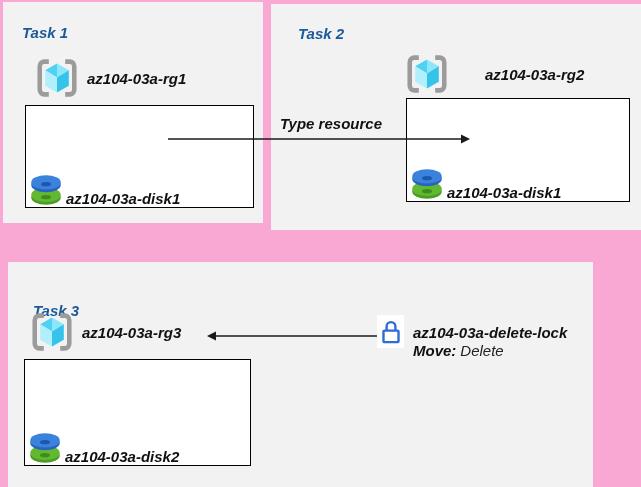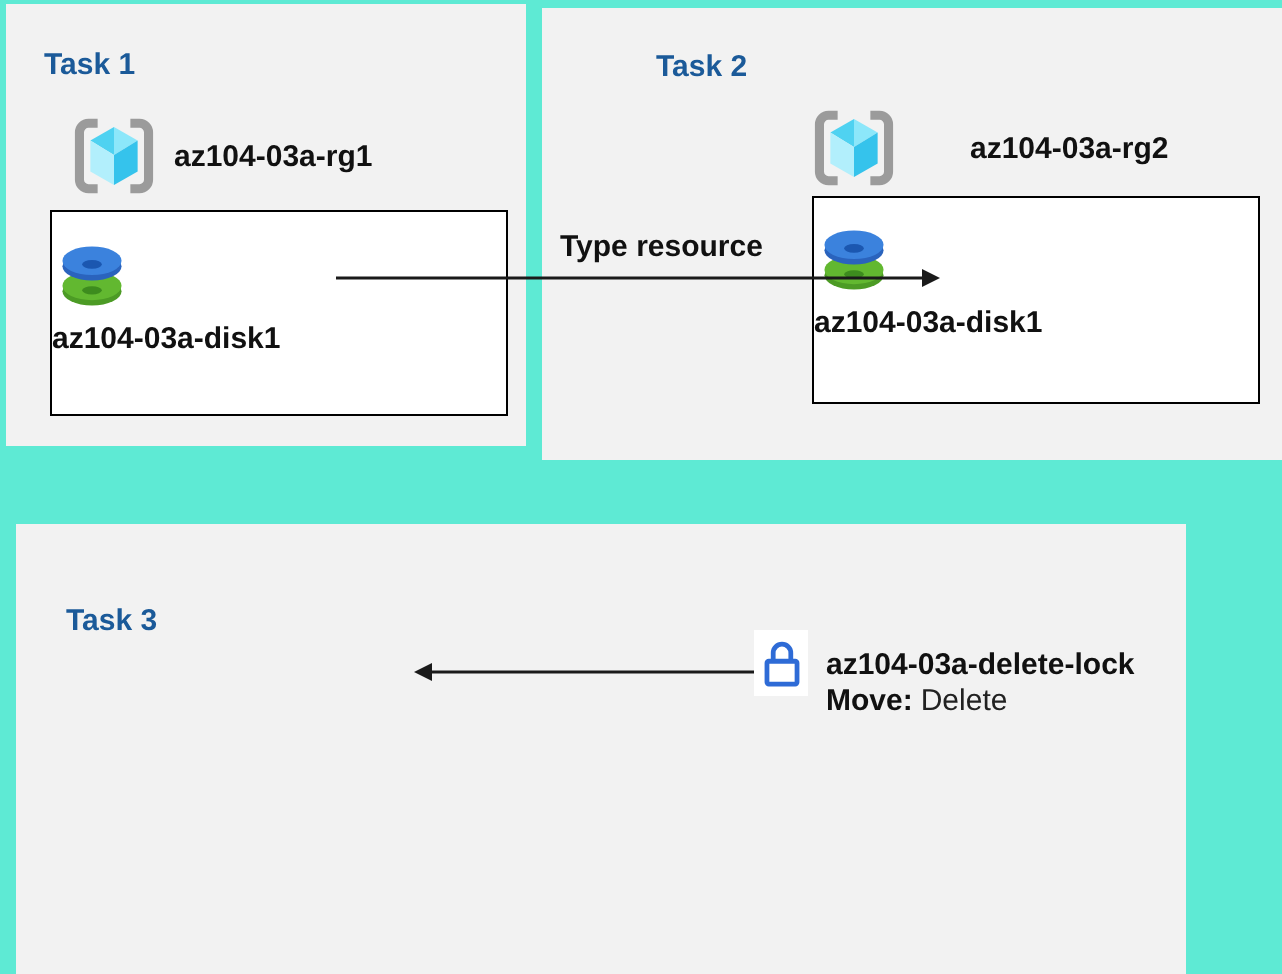--- a/index.html
+++ b/index.html
@@ -1,38 +1,38 @@
 <!DOCTYPE html>
 <html style="--panel-bg: #f2f2f2; --task-title: #1b5a99; --lock-blue: #2e6bd6; --arrow: #1a1a1a; --disk-blue: #3b82dd; --disk-green: #62b830; --cube-cyan: #50d5f2; --bracket-gray: #9b9b9b;"><head>
 <meta charset="utf-8">
 <style>
   html,body{margin:0;padding:0;background:#ffffff;}
   #canvas{
-    position:relative;width:641px;height:487px;background:#5eead4;overflow:hidden;
-    font-family:"Liberation Sans",sans-serif;color:#111;
+    position:relative;width:641px;height:487px;background:#f9a8d4;overflow:hidden;
+    font-family:"Liberation Sans",sans-serif;color:#111;font-style:italic;
   }
   .panel{position:absolute;background:var(--panel-bg,#f2f2f2);}
   .p1{left:3px;top:2px;width:260px;height:221px;}
   .p2{left:271px;top:4px;width:370px;height:226px;}
   .p3{left:8px;top:262px;width:585px;height:225px;}
 
   .task-title{position:absolute;font-weight:700;font-size:15px;color:var(--task-title,#1b5a99);white-space:nowrap;}
   .p1 .task-title{left:19px;top:10px;}
-  .p2 .task-title{left:27px;top:9px;margin-left:30px;}
+  .p2 .task-title{left:27px;top:9px;}
   .p3 .task-title{left:25px;top:12px;margin-top:28px;}
 
   .rg-row{position:absolute;display:flex;align-items:center;gap:9px;height:40px;}
   .p1 .rg-row{left:33px;top:56px;justify-content:flex-end;}
   .p2 .rg-row{left:135px;top:50px;gap:37px;}
   .p3 .rg-row{left:23px;top:50px;}
   .rg-icon{width:42px;height:40px;flex:0 0 auto;}
   .rg-label{font-weight:700;font-size:15px;white-space:nowrap;}
 
   .disk-box{position:absolute;background:#ffffff;border:1.5px solid #000;
-    display:flex;flex-direction:column;align-items:flex-start;box-sizing:border-box;}
+    display:flex;flex-direction:row;align-items:flex-end;box-sizing:border-box;}
   .p1 .disk-box{left:22px;top:103px;width:229px;height:103px;padding-top:15px;}
   .p2 .disk-box{left:135px;top:94px;width:224px;height:104px;padding-top:14px;}
   .p3 .disk-box{left:16px;top:97px;width:227px;height:107px;padding-top:16px;}
   .disk-icon{width:40px;height:34px;}
   .disk-label{font-weight:700;font-size:15px;margin-top:6px;white-space:nowrap;}
 
   #overlay{position:absolute;left:0;top:0;width:641px;height:487px;pointer-events:none;}
   .arrow-line{stroke:var(--arrow,#1a1a1a);stroke-width:1.4;fill:none;}
   .arrow-head{fill:var(--arrow,#1a1a1a);stroke:none;}
 
@@ -99,20 +99,42 @@
         <ellipse cx="22" cy="13.5" rx="16.5" ry="8" fill="#2a63bd"></ellipse>
         <ellipse cx="22" cy="10.5" rx="16.5" ry="8" fill="#3b82dd"></ellipse>
         <ellipse cx="22" cy="12.5" rx="5.5" ry="2.4" fill="#1b57b0"></ellipse>
       </svg>
       <span class="disk-label">az104-03a-disk1</span>
     </div>
   </section>
 
   <section class="panel p3">
     <h2 class="task-title">Task 3</h2>
+    <div class="rg-row">
+      <svg class="rg-icon" viewBox="0 0 46 44">
+        <path d="M14 4 H9 a5 5 0 0 0 -5 5 V35 a5 5 0 0 0 5 5 H14" stroke="#9b9b9b" stroke-width="5" fill="none"></path>
+        <path d="M32 4 H37 a5 5 0 0 1 5 5 V35 a5 5 0 0 1 -5 5 H32" stroke="#9b9b9b" stroke-width="5" fill="none"></path>
+        <polygon points="23,6 10,13.5 23,21.5" fill="#4fd2f1"></polygon>
+        <polygon points="23,6 36,13.5 23,21.5" fill="#8ce7fa"></polygon>
+        <polygon points="10,13.5 23,21.5 23,38 10,30.5" fill="#b2effc"></polygon>
+        <polygon points="36,13.5 23,21.5 23,38 36,30.5" fill="#35c3ec"></polygon>
+      </svg>
+      <span class="rg-label">az104-03a-rg3</span>
+    </div>
+    <div class="disk-box">
+      <svg class="disk-icon" viewBox="0 0 44 38">
+        <ellipse cx="22" cy="27.5" rx="16.5" ry="8" fill="#4c9b25"></ellipse>
+        <ellipse cx="22" cy="24.5" rx="16.5" ry="8" fill="#62b830"></ellipse>
+        <ellipse cx="22" cy="27" rx="5.5" ry="2.3" fill="#3d8c1e"></ellipse>
+        <ellipse cx="22" cy="13.5" rx="16.5" ry="8" fill="#2a63bd"></ellipse>
+        <ellipse cx="22" cy="10.5" rx="16.5" ry="8" fill="#3b82dd"></ellipse>
+        <ellipse cx="22" cy="12.5" rx="5.5" ry="2.4" fill="#1b57b0"></ellipse>
+      </svg>
+      <span class="disk-label">az104-03a-disk2</span>
+    </div>
   </section>
 
   <svg id="overlay" viewBox="0 0 641 487">
     <g>
       <path class="arrow-line" d="M168 139 H461"></path>
       <polygon class="arrow-head" points="461,134.5 461,143.5 470,139"></polygon>
     </g>
     <g>
       <path class="arrow-line" d="M377 336 H216"></path>
       <polygon class="arrow-head" points="216,331.5 216,340.5 207,336"></polygon>

